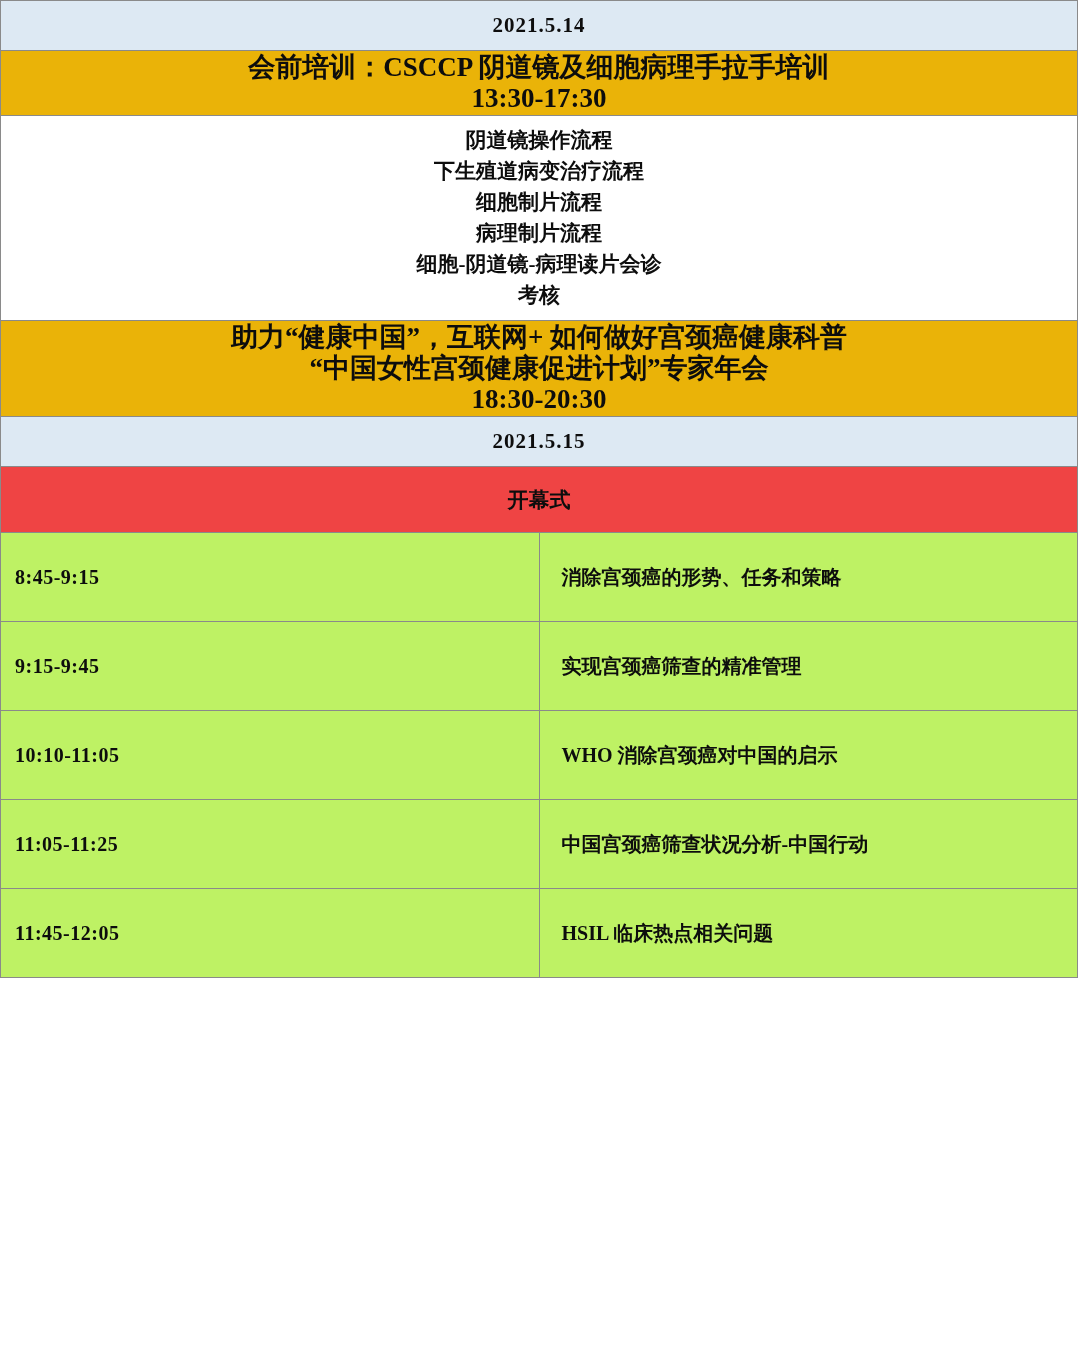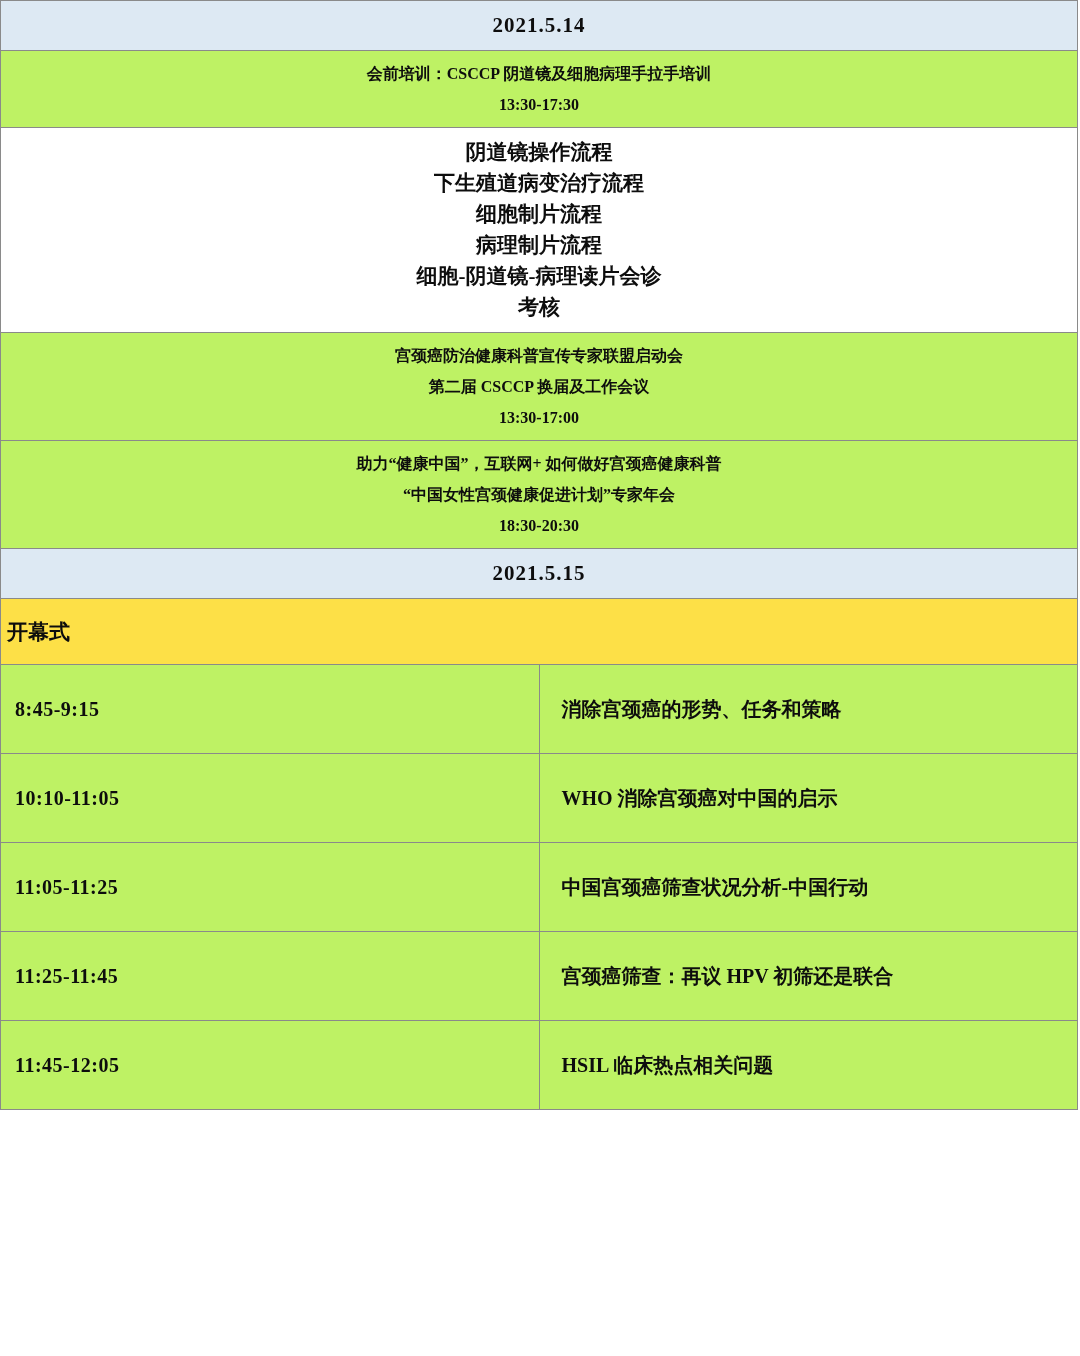--- a/index.html
+++ b/index.html
@@ -26,46 +26,46 @@
     font-weight: bold;
   }
   .date-row td {
     background: #dde9f3;
     text-align: center;
     font-size: 21px;
     height: 49px;
     letter-spacing: 1px;
   }
   .section-green td {
-    background: #bef264;
+    background: #eab308;
     text-align: center;
-    font-size: 16px;
+    font-size: 27px;
     line-height: 31px;
-    padding: 7px 6px;
+    padding: 1px 6px;
   }
   .section-white td {
     background: #ffffff;
     text-align: center;
     font-size: 21px;
     line-height: 31px;
     padding: 9px 6px;
   }
   .forum-row td {
     background: #a9cf96;
     text-align: center;
     font-size: 21px;
     height: 57px;
     padding: 4px 6px;
   }
   .open-row td {
-    background: #fde047;
-    text-align: left;
+    background: #ef4444;
+    text-align: center;
     font-size: 21px;
     height: 57px;
-    padding: 4px 6px;
+    padding: 4px 18px;
   }
   .talk-row td {
     background: #bef264;
     height: 88px;
     font-size: 20px;
   }
   .talk-row td.time {
     width: 228px;
     padding-left: 14px;
     text-align: left;
@@ -96,25 +96,20 @@
 
     <tr class="section-white">
       <td colspan="2" class="multiline">阴道镜操作流程
 下生殖道病变治疗流程
 细胞制片流程
 病理制片流程
 细胞-阴道镜-病理读片会诊
 考核</td>
     </tr>
 
-    <tr class="section-green">
-      <td colspan="2" class="multiline">宫颈癌防治健康科普宣传专家联盟启动会
-第二届 CSCCP 换届及工作会议
-13:30-17:00</td>
-    </tr>
 
     <tr class="section-green">
       <td colspan="2" class="multiline">助力“健康中国”，互联网+ 如何做好宫颈癌健康科普
 “中国女性宫颈健康促进计划”专家年会
 18:30-20:30</td>
     </tr>
 
     <tr class="date-row">
       <td colspan="2">2021.5.15</td>
     </tr>
@@ -122,37 +117,37 @@
     <tr class="open-row">
       <td colspan="2">开幕式</td>
     </tr>
 
 
     <tr class="talk-row">
       <td class="time">8:45-9:15</td>
       <td class="title">消除宫颈癌的形势、任务和策略</td>
     </tr>
 
+    <tr class="talk-row">
+      <td class="time">9:15-9:45</td>
+      <td class="title">实现宫颈癌筛查的精准管理</td>
+    </tr>
 
 
 
     <tr class="talk-row">
       <td class="time">10:10-11:05</td>
       <td class="title">WHO 消除宫颈癌对中国的启示</td>
     </tr>
 
     <tr class="talk-row">
       <td class="time">11:05-11:25</td>
       <td class="title">中国宫颈癌筛查状况分析-中国行动</td>
     </tr>
 
-    <tr class="talk-row">
-      <td class="time">11:25-11:45</td>
-      <td class="title">宫颈癌筛查：再议 HPV 初筛还是联合</td>
-    </tr>
 
     <tr class="talk-row">
       <td class="time">11:45-12:05</td>
       <td class="title">HSIL 临床热点相关问题</td>
     </tr>
 
   </tbody>
 </table>
 
 </body></html>

